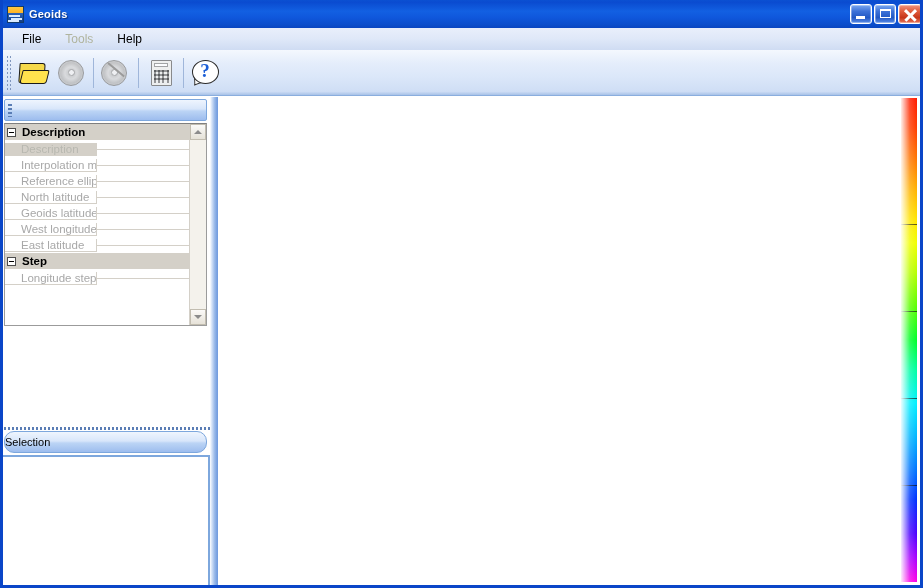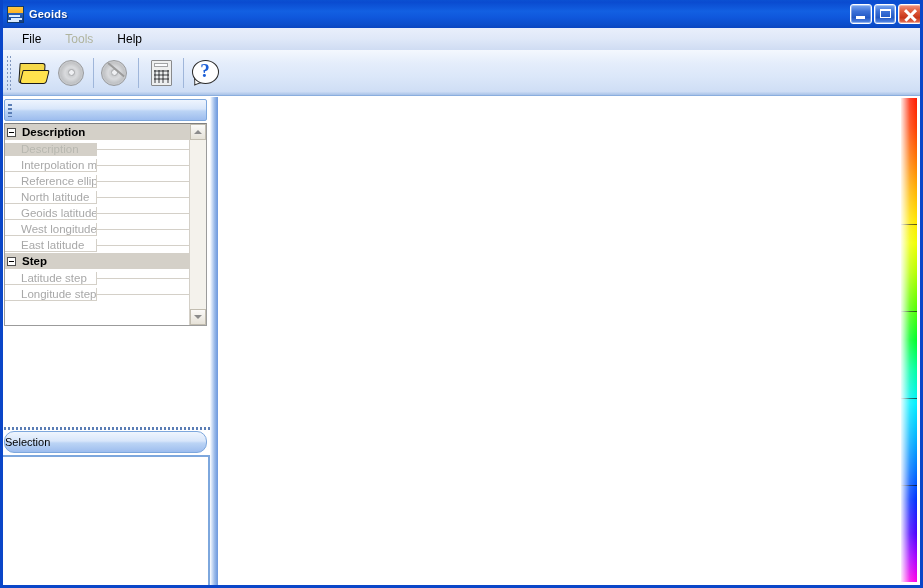--- a/index.html
+++ b/index.html
@@ -611,24 +611,20 @@
           <div class="prop-value"></div>
         </div>
 
         <div class="grid-row category">
           <div class="cat-cell">
             <span class="expander"></span>
             <span>Step</span>
           </div>
         </div>
         <div class="grid-row">
-          <div class="prop-name">Latitude step</div>
-          <div class="prop-value"></div>
-        </div>
-        <div class="grid-row">
           <div class="prop-name">Longitude step</div>
           <div class="prop-value"></div>
         </div>
 
       </div>
 
       <div class="grid-scroll">
         <div class="sb-btn">
           <span class="sb-arrow up"></span>
         </div>

